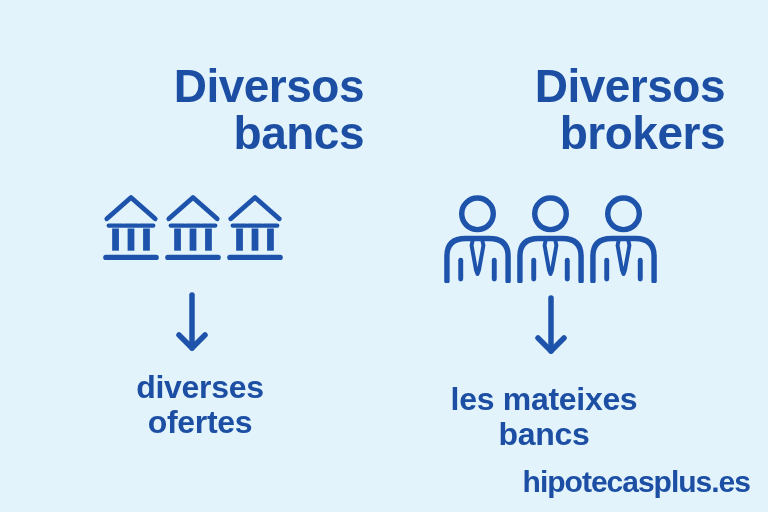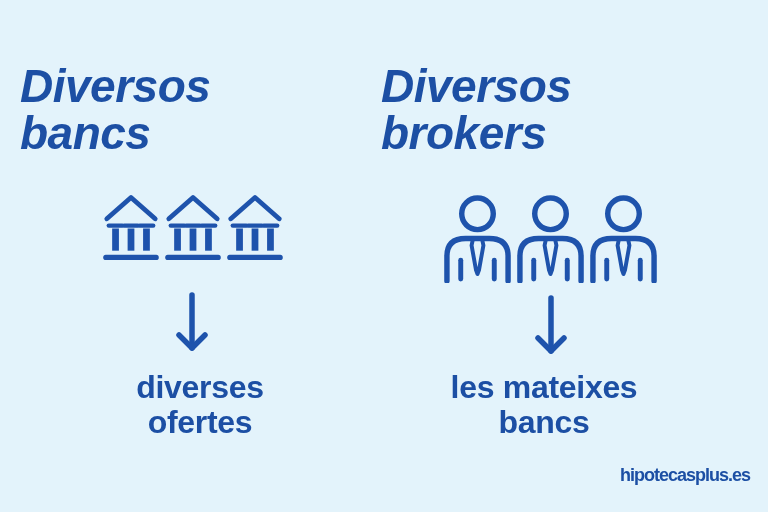--- a/index.html
+++ b/index.html
@@ -4,34 +4,34 @@
 <style>
   html,body{margin:0;padding:0;}
   body{
     width:768px;height:512px;position:relative;overflow:hidden;
     background:var(--bg,#e3f3fb);
     font-family:"Liberation Sans","DejaVu Sans",sans-serif;
     color:var(--text,#1c4fa4);
   }
   .abs{position:absolute;}
   .heading{
-    width:344px;text-align:left;
+    width:344px;text-align:right;
     font-size:46px;line-height:47px;font-weight:700;letter-spacing:-0.5px;
-    white-space:pre-line;color:var(--text,#1c4fa4);font-style:italic;
+    white-space:pre-line;color:var(--text,#1c4fa4);
   }
   .caption{
     width:340px;text-align:center;
     font-size:32px;line-height:35px;font-weight:700;letter-spacing:-0.3px;
     white-space:pre-line;color:var(--text,#1c4fa4);
   }
   .icon-row{display:flex;align-items:flex-end;}
   .icon-row svg{display:block;color:var(--icon,#1e53ac);}
   .arrow svg{display:block;color:var(--icon,#1e53ac);}
   .brand{
-    font-size:18px;font-weight:700;letter-spacing:-1px;
+    font-size:30px;font-weight:700;letter-spacing:-1px;
     color:var(--text,#1c4fa4);white-space:nowrap;
   }
   svg{fill:none;stroke:currentColor;}
 </style>
 </head>
 <body>
 
 <div class="abs heading" style="left:20px;top:63px;">Diversos
 bancs</div>
 
@@ -107,16 +107,16 @@
   </svg>
 </div>
 
 <div class="abs arrow" style="left:533px;top:295px;">
   <svg width="36" height="62" viewBox="0 0 36 62">
     <line x1="18" y1="3" x2="18" y2="56" stroke-width="5.5" stroke-linecap="round"></line>
     <path d="M5 43 L18 56 L31 43" stroke-width="5.5" stroke-linecap="round" stroke-linejoin="round"></path>
   </svg>
 </div>
 
-<div class="abs caption" style="left:374px;top:370px;">les mateixes
+<div class="abs caption" style="left:374px;top:382px;">les mateixes
 bancs</div>
 
 <div class="abs brand" style="right:18px;top:465px;">hipotecasplus.es</div>
 
 </body></html>

